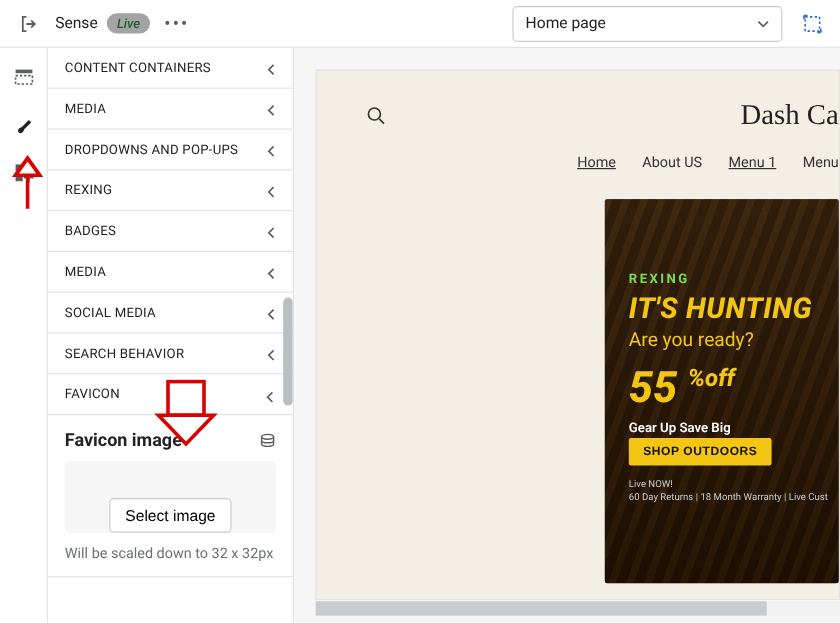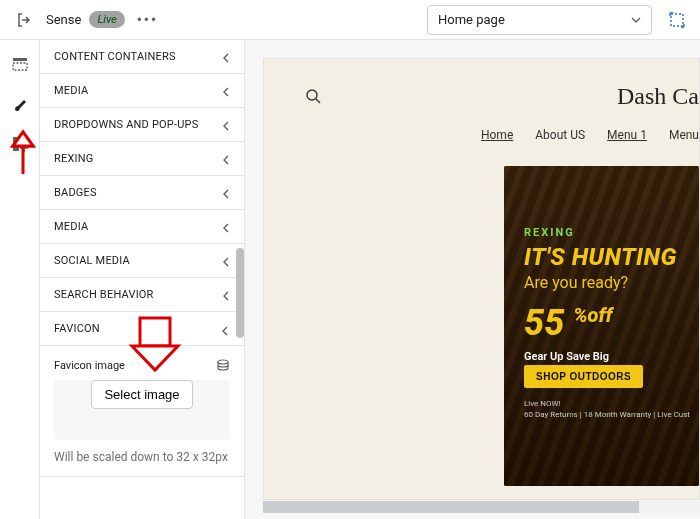--- a/index.html
+++ b/index.html
@@ -16,22 +16,22 @@
 .rail{width:40px;border-right:1px solid #e1e3e5;display:flex;flex-direction:column;align-items:center;padding-top:12px;gap:16px;}
 .rail .ic{width:24px;height:24px;display:flex;align-items:center;justify-content:center;cursor:pointer;color:#5c5f62;}
 .sidebar{width:205px;border-right:1px solid #e1e3e5;display:flex;flex-direction:column;overflow-y:hidden;position:relative;}
 .sidebar h2{font-size:15px;font-weight:600;padding:14px 14px 12px;border-bottom:1px solid #e1e3e5;}
 .acc{border-bottom:1px solid #e1e3e5;padding:10px 14px;display:flex;align-items:flex-end;justify-content:space-between;cursor:pointer;font-size:11px;letter-spacing:0.2px;color:#202223;}
 .acc.collapsed span.chev svg{transform:rotate(0deg);}
 .acc.expanded span.chev svg{transform:rotate(90deg);}
 .acc.expanded{font-size:11px;}
 .favbody{padding:12px 14px;border-bottom:1px solid #e1e3e5;}
 .favbody .row{display:flex;align-items:center;justify-content:space-between;margin-bottom:8px;}
-.favbody .row span{font-size:11px;}
-.favbody .uploader{background:#f6f6f7;height:60px;display:flex;align-items:flex-start;justify-content:center;border-radius:4px;}
+.favbody .row span{font-size:15px;font-weight:bold;}
+.favbody .uploader{background:#f6f6f7;height:60px;display:flex;align-items:flex-end;justify-content:center;border-radius:4px;}
 .favbody .uploader button{background:#fff;border:1px solid #c9cccf;border-radius:4px;padding:6px 12px;font-size:13px;cursor:pointer;}
 .favbody .hint{font-size:12px;color:#6d7175;margin-top:10px;}
 .sb-scrollbar{position:absolute;right:0;top:38px;width:8px;height:430px;}
 .sb-scrollbar .thumb{position:absolute;left:0;width:8px;background:#babfc3;border-radius:4px;}
 .preview{flex:1;background:#f6f6f7;padding:18px 0 0 18px;position:relative;overflow:hidden;}
 .canvas{background:#f3efe4;height:442px;overflow:hidden;position:relative;border:1px solid #e1e3e5;}
 .pv-header{display:flex;flex-direction:column;align-items:flex-end;padding:24px 0 10px 40px;position:relative;}
 .pv-search{position:absolute;left:40px;top:28px;color:#333;}
 .pv-title{font-family:Georgia,serif;font-size:24px;color:#222;margin-right:0;}
 .pv-nav{display:flex;gap:22px;margin-top:18px;margin-right:0;}

